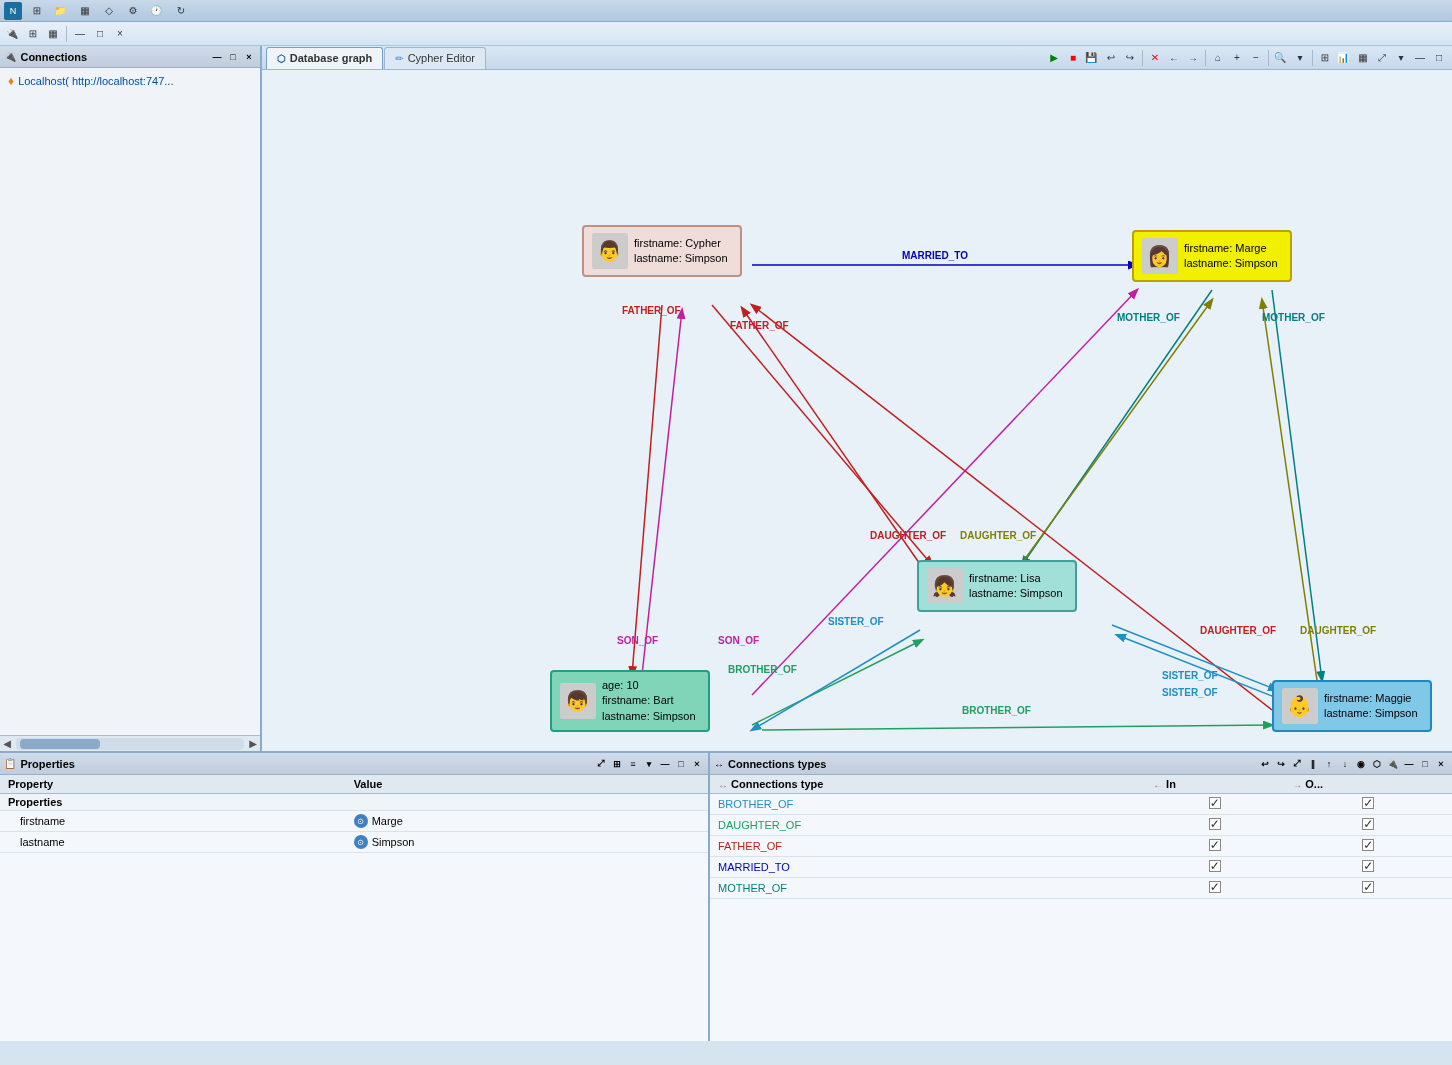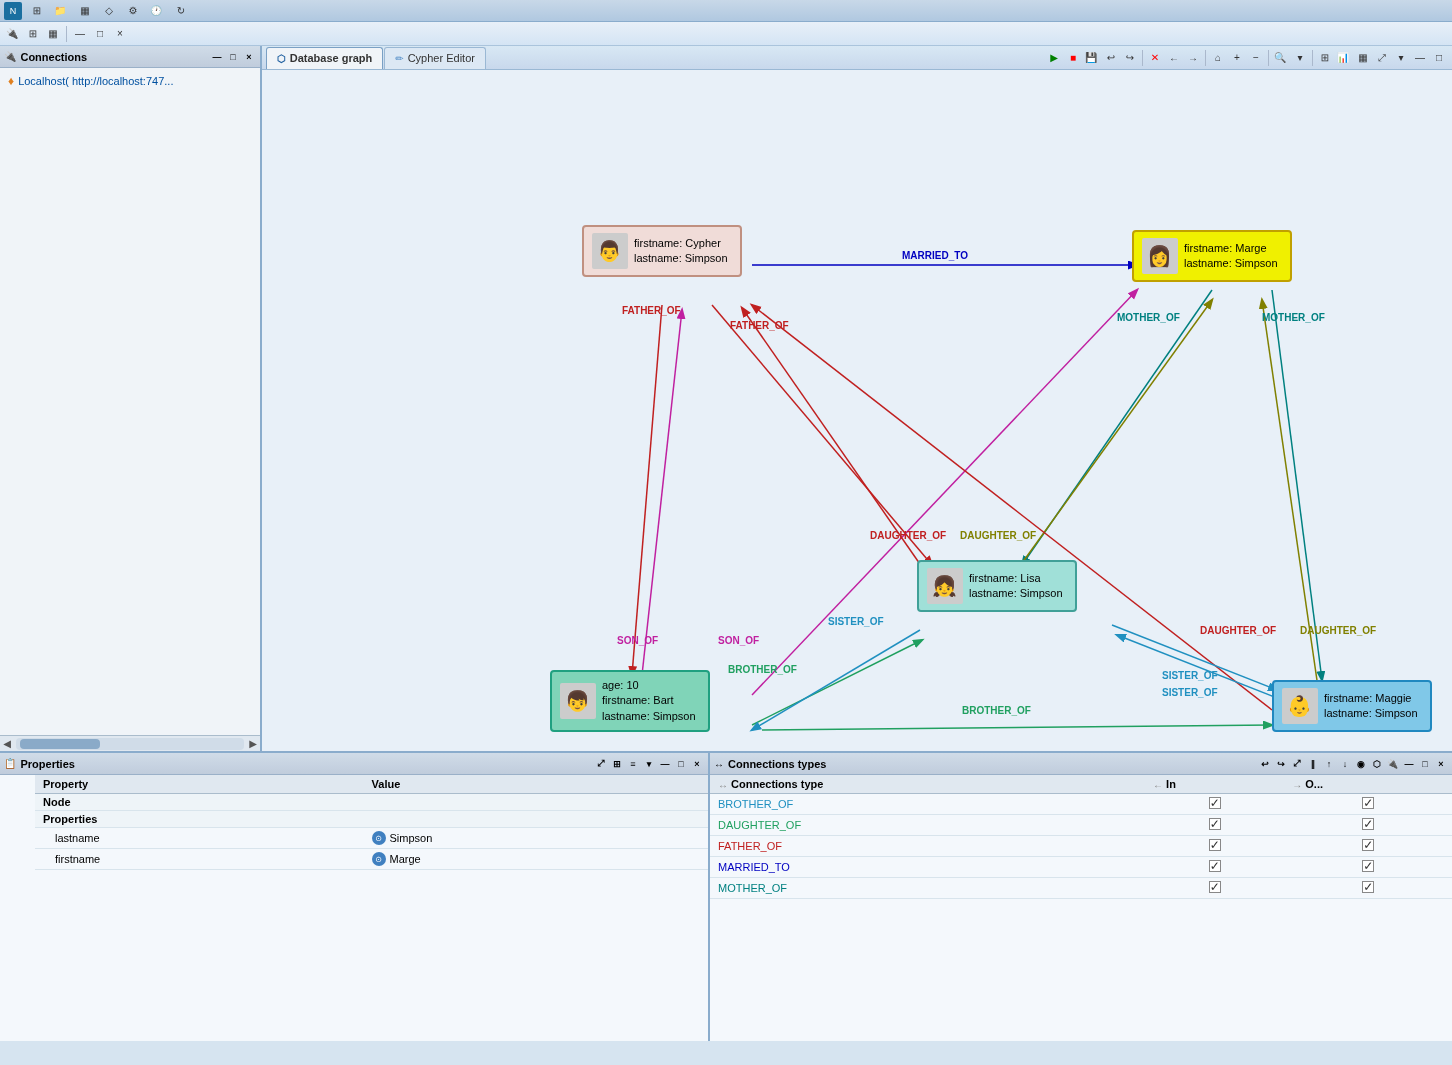--- a/index.html
+++ b/index.html
@@ -219,21 +219,20 @@
       display: flex;
       align-items: center;
       padding: 0 4px;
       gap: 4px;
       font-size: 11px;
       font-weight: bold;
     }
     #properties-content {
       flex: 1;
       overflow-y: auto;
-      margin-left: 35px;
     }
     .props-table {
       width: 100%;
       border-collapse: collapse;
     }
     .props-table th {
       background: #e0e8f0;
       padding: 3px 8px;
       text-align: left;
       font-size: 11px;
@@ -592,42 +591,38 @@
       <div id="properties-content">
         <table class="props-table">
           <thead>
             <tr>
               <th>Property</th>
               <th>Value</th>
             </tr>
           </thead>
           <tbody>
             <tr class="section-row">
-              <td>Node</td>
-              <td></td>
-            </tr>
-            <tr class="section-row">
               <td>Properties</td>
               <td></td>
+            </tr>
+            <tr class="indent">
+              <td>firstname</td>
+              <td>
+                <div class="prop-value">
+                  <span class="prop-icon prop-icon-blue">⊙</span>
+                  <span>Marge</span>
+                </div>
+              </td>
             </tr>
             <tr class="indent">
               <td>lastname</td>
               <td>
                 <div class="prop-value">
                   <span class="prop-icon prop-icon-blue">⊙</span>
                   <span>Simpson</span>
-                </div>
-              </td>
-            </tr>
-            <tr class="indent">
-              <td>firstname</td>
-              <td>
-                <div class="prop-value">
-                  <span class="prop-icon prop-icon-blue">⊙</span>
-                  <span>Marge</span>
                 </div>
               </td>
             </tr>
           </tbody>
         </table>
       </div>
     </div>
 
     <div id="rel-panel">
       <div id="rel-header">

